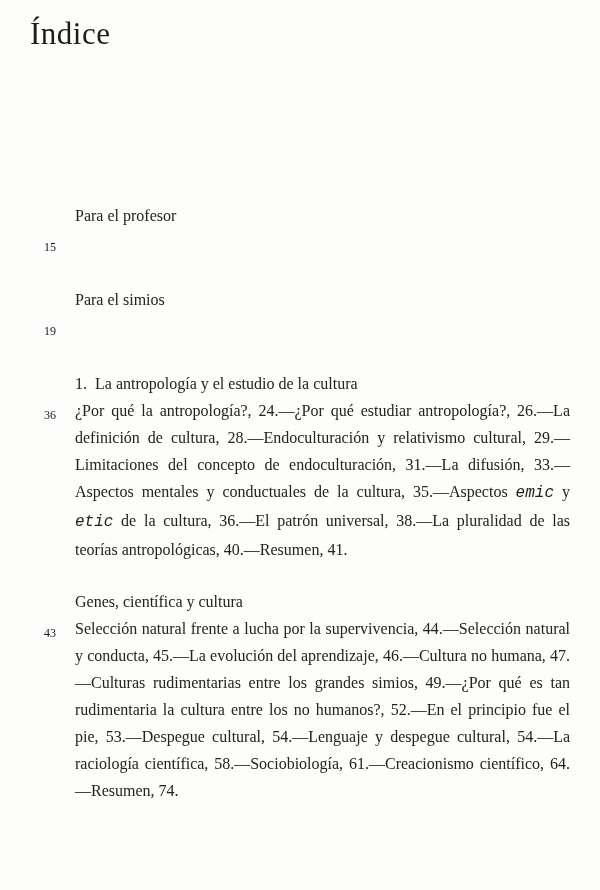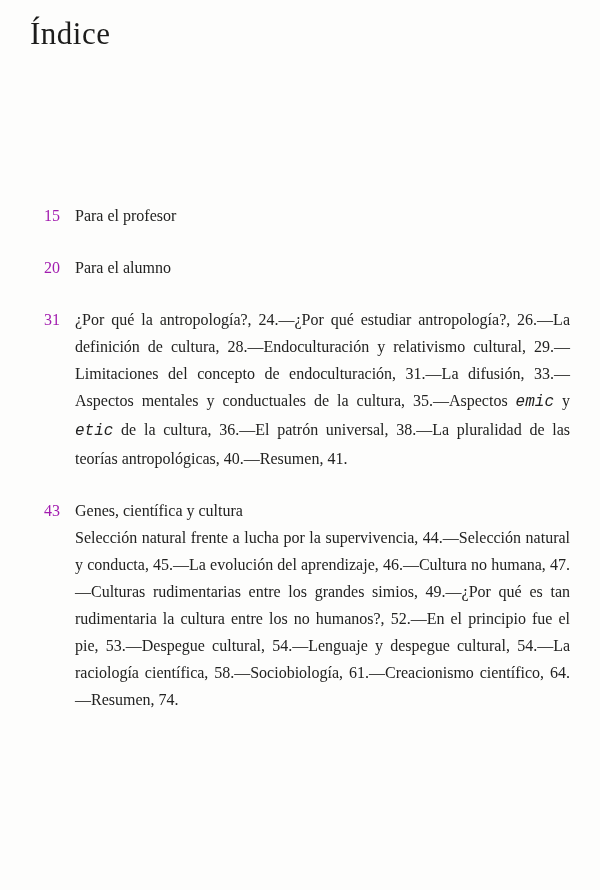--- a/index.html
+++ b/index.html
@@ -32,23 +32,24 @@
     display: flex;
     margin-bottom: 25px;
   }
   .toc-entry:last-child {
     margin-bottom: 0;
   }
   .toc-page-number {
     flex: 0 0 45px;
     box-sizing: border-box;
     padding-left: 14px;
-    font-size: 16px;
+    font-size: 12px;
     line-height: 27px;
-    color: #a21caf;
+    color: #0f172a;
+    margin-top: 32px;
   }
   .toc-entry-content {
     flex: 1 1 auto;
     font-size: 16px;
     line-height: 27px;
   }
   .toc-entry-heading {
     text-align: left;
   }
   .toc-entry-body {
@@ -71,29 +72,30 @@
   <div class="toc">
 
     <div class="toc-entry">
       <div class="toc-page-number">15</div>
       <div class="toc-entry-content">
         <div class="toc-entry-heading">Para el profesor</div>
       </div>
     </div>
 
     <div class="toc-entry">
-      <div class="toc-page-number">20</div>
+      <div class="toc-page-number">19</div>
       <div class="toc-entry-content">
-        <div class="toc-entry-heading">Para el alumno</div>
+        <div class="toc-entry-heading">Para el simios</div>
       </div>
     </div>
 
     <div class="toc-entry">
-      <div class="toc-page-number">31</div>
+      <div class="toc-page-number">36</div>
       <div class="toc-entry-content">
+        <div class="toc-entry-heading">1.&nbsp; La antropología y el estudio de la cultura</div>
         <div class="toc-entry-body"><span>¿Por qué la antropología?, 24.—¿Por qué estudiar antropología?, 26.—La definición de cultura, 28.—Endoculturación y relativismo cultural, 29.—Limitaciones del concepto de endoculturación, 31.—La difusión, 33.—Aspectos mentales y conductuales de la cultura, 35.—Aspectos </span><span class="italic-term">emic</span><span> y </span><span class="italic-term">etic</span><span> de la cultura, 36.—El patrón universal, 38.—La pluralidad de las teorías antropológicas, 40.—Resumen, 41.</span></div>
       </div>
     </div>
 
     <div class="toc-entry">
       <div class="toc-page-number">43</div>
       <div class="toc-entry-content">
         <div class="toc-entry-heading">Genes, científica y cultura</div>
         <div class="toc-entry-body"><span>Selección natural frente a lucha por la supervivencia, 44.—Selección natural y conducta, 45.—La evolución del aprendizaje, 46.—Cultura no humana, 47.—Culturas rudimentarias entre los grandes simios, 49.—¿Por qué es tan rudimentaria la cultura entre los no humanos?, 52.—En el principio fue el pie, 53.—Despegue cultural, 54.—Lenguaje y despegue cultural, 54.—La raciología científica, 58.—Sociobiología, 61.—Creacionismo científico, 64.—Resumen, 74.</span></div>
       </div>

